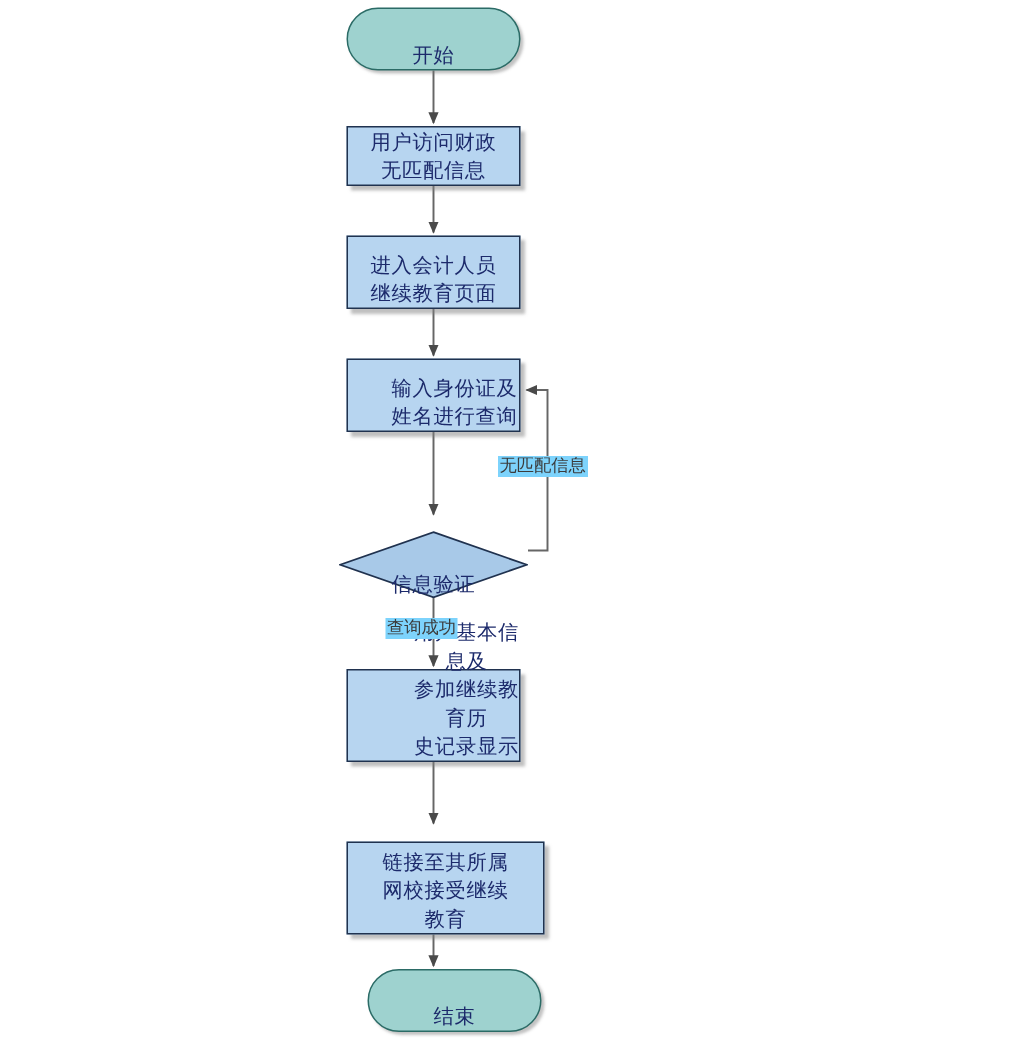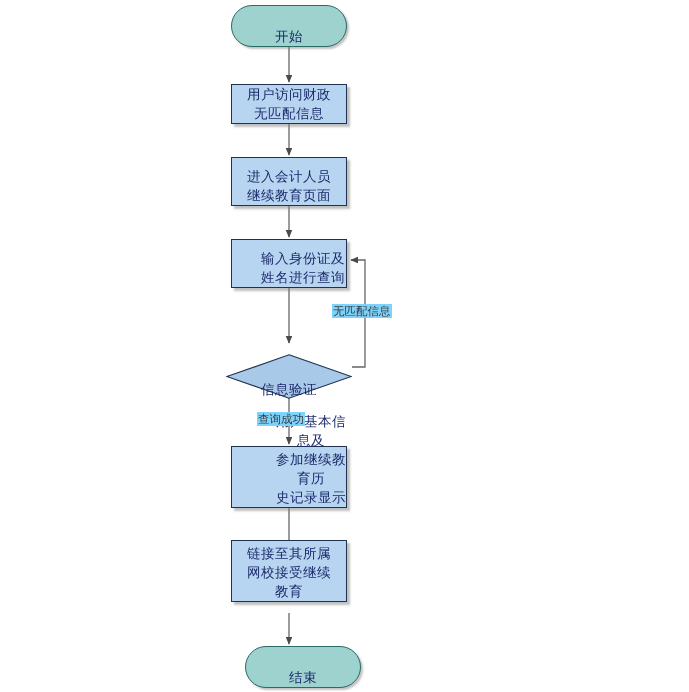--- a/index.html
+++ b/index.html
@@ -130,21 +130,21 @@
     </svg>
     <span class="diamond-label">信息验证</span>
   </div>
 
   <div class="node node-process" style="left:231px; top:446px; width:116px; height:62px;padding-left:44px;">
     <span style="white-space: pre-line;">用户基本信息及
 参加继续教育历
 史记录显示</span>
   </div>
 
-  <div class="node node-process" style="left:231px; top:540px; width:116px; height:62px;">
+  <div class="node node-process" style="left:231px; top:561px; width:132px; height:62px;">
     <span style="white-space: pre-line;">链接至其所属
 网校接受继续
 教育</span>
   </div>
 
   <div class="node node-terminator" style="left:245px; top:646px; width:116px; height:42px;">
     <span style="white-space: pre-line;">结束</span>
   </div>
 
   <div class="edge-label" style="left:332px; top:304px;">

